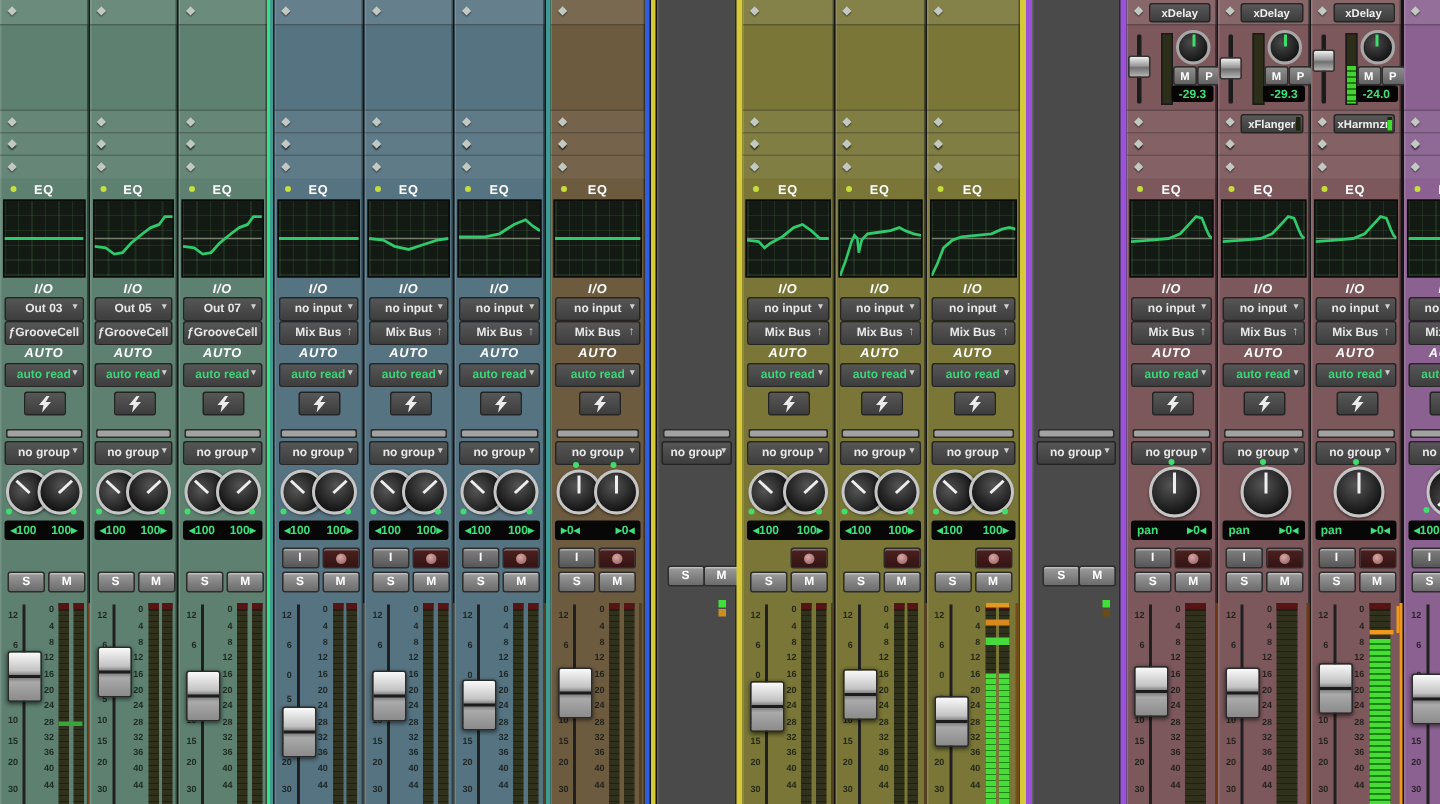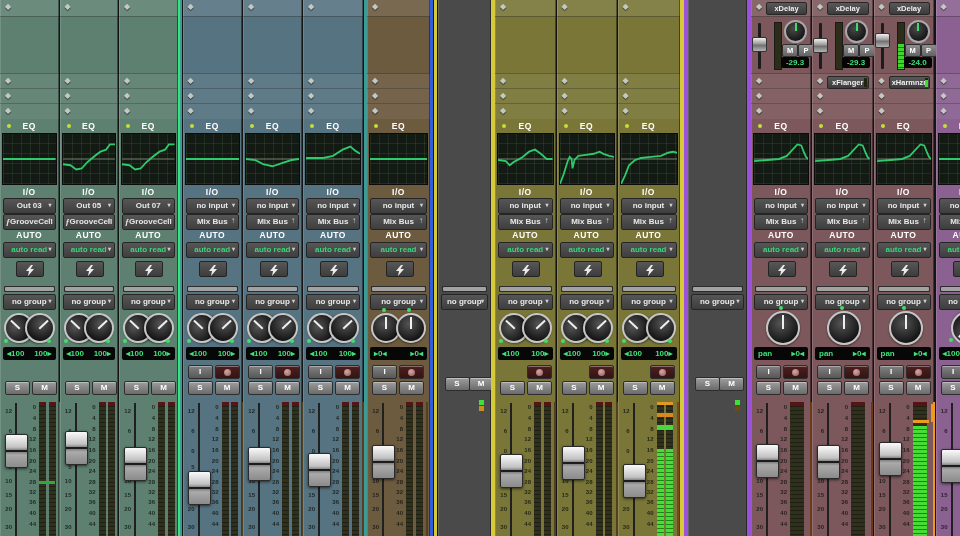--- a/index.html
+++ b/index.html
@@ -36,21 +36,21 @@
         color:#3fe07a;font-size:8px;font-weight:bold;text-align:center;line-height:11px;}
   
   .eq-row{position:absolute;left:0;right:0;top:119px;height:14px;}
   .eq-dot{position:absolute;left:7px;top:5px;width:4px;height:4px;border-radius:50%;background:#c6de3a;}
   .eq-label{position:absolute;left:0;right:0;top:2px;text-align:center;color:#fff;font-size:8.5px;font-weight:bold;letter-spacing:.5px;}
   .eqg{position:absolute;left:2px;right:2px;top:133px;height:50px;background:#131a13;border:1px solid #0b0b0b;
        background-image:repeating-linear-gradient(90deg,rgba(95,150,95,.16) 0 1px,transparent 1px 9px),
                         repeating-linear-gradient(0deg,rgba(95,150,95,.16) 0 1px,transparent 1px 10px);}
   .eqg svg{position:absolute;left:0;top:0;width:100%;height:100%;}
   
-  .lbl{position:absolute;left:0;right:0;text-align:center;color:#fff;font-size:8.5px;font-weight:bold;letter-spacing:.5px;}
+  .lbl{position:absolute;left:0;right:0;text-align:center;color:#fff;font-size:8.5px;font-weight:bold;letter-spacing:.5px;font-style:italic;}
   .dd{position:absolute;left:3px;right:3px;height:14px;border-radius:2px;cursor:pointer;
       background:linear-gradient(#565656,#3e3e3e);border:1px solid #252525;color:#e8e8e8;
       font-size:8px;font-weight:bold;text-align:center;line-height:13px;overflow:hidden;}
   .dd .caret{position:absolute;right:3px;top:0;font-size:6px;color:#cfcfcf;}
   .dd.green{color:#3ed47a;}
   
   .bolt{position:absolute;top:261px;left:50%;width:26px;height:14px;margin-left:-13px;border-radius:2px;cursor:pointer;
         background:linear-gradient(#575757,#3d3d3d);border:1px solid #242424;text-align:center;}
   .gbar{position:absolute;left:4px;right:4px;top:286px;height:6px;background:#2d2d2d;border-radius:1px;}
   .gbar .thumb{position:absolute;left:1px;right:1px;top:1px;height:4px;background:#a2a2a2;border-radius:1px;}

